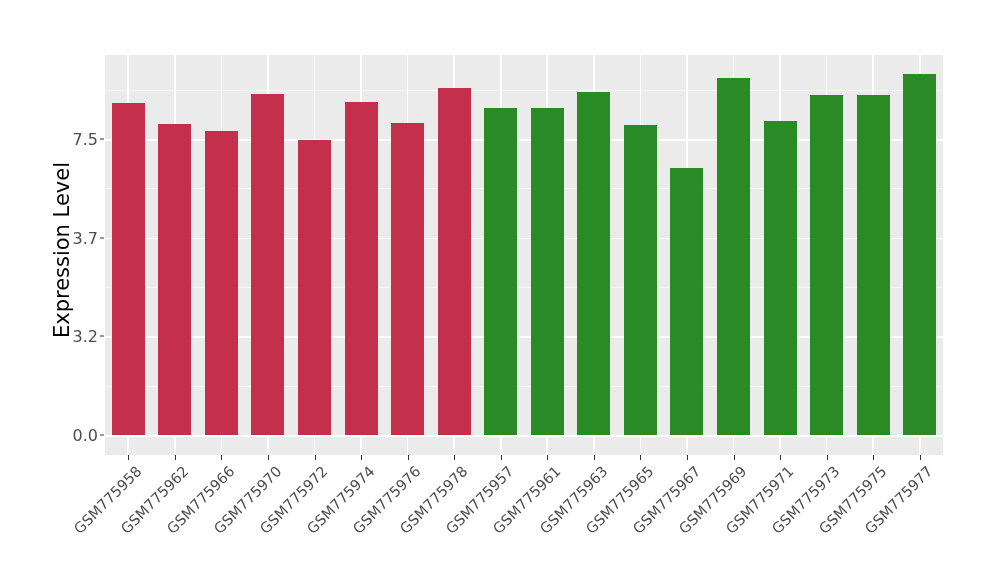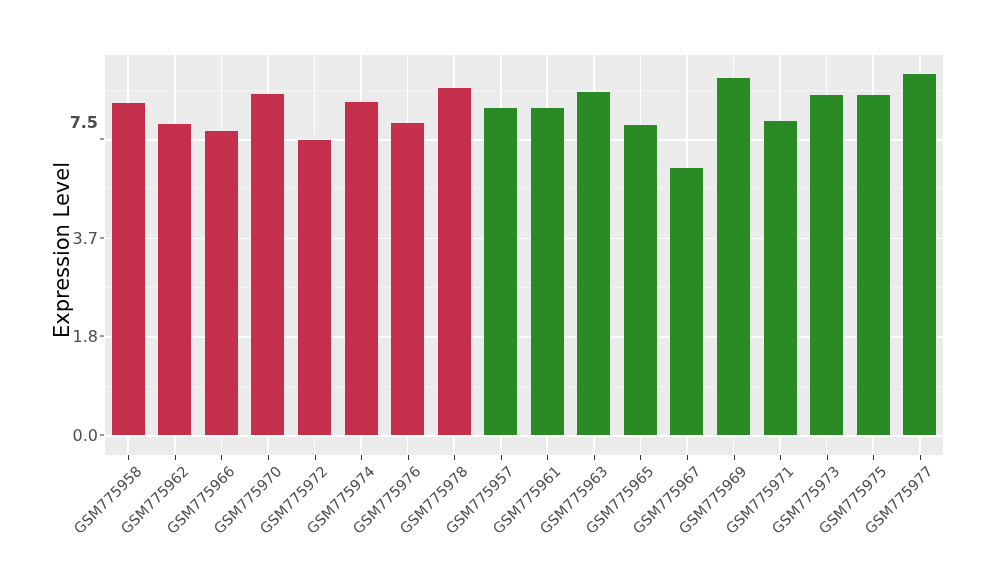--- a/index.html
+++ b/index.html
@@ -133,25 +133,25 @@
 </head>
 <body>
 
 <div id="chart-root">
 
   <div class="y-axis-title">Expression Level</div>
 
   <div class="y-axis-ticks" id="y-axis-ticks">
       <div class="y-tick-label" style="top: 435px;">0.0</div>
       <div class="y-tick-mark" style="top: 435px;"></div>
-      <div class="y-tick-label" style="top: 336.333px;">1.8</div>
+      <div class="y-tick-label" style="top: 336.333px;">3.2</div>
       <div class="y-tick-mark" style="top: 336.333px;"></div>
       <div class="y-tick-label" style="top: 237.667px;">3.7</div>
       <div class="y-tick-mark" style="top: 237.667px;"></div>
-      <div class="y-tick-label" style="top: 122px; font-weight: bold;">7.5</div>
+      <div class="y-tick-label" style="top: 139px;">7.5</div>
       <div class="y-tick-mark" style="top: 139px;"></div>
     </div>
 
   <div class="panel" id="panel">
       <div class="grid-minor-h" style="top: 330.667px;"></div>
       <div class="grid-minor-h" style="top: 232px;"></div>
       <div class="grid-minor-h" style="top: 133.333px;"></div>
       <div class="grid-minor-h" style="top: 34.6667px;"></div>
       <div class="grid-major-h" style="top: 380px;"></div>
       <div class="grid-major-h" style="top: 281.333px;"></div>

